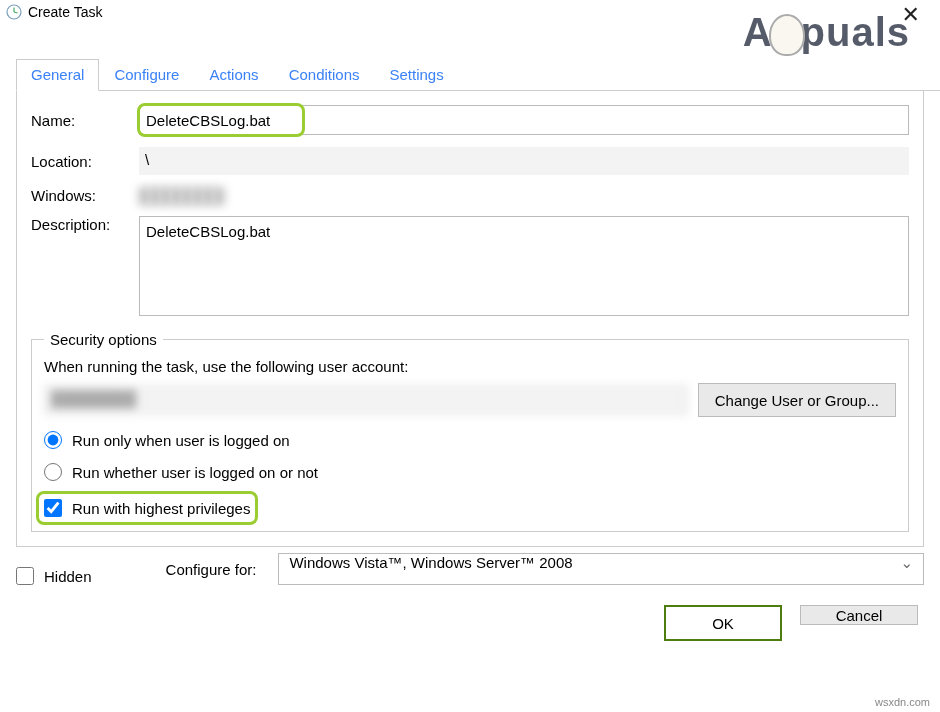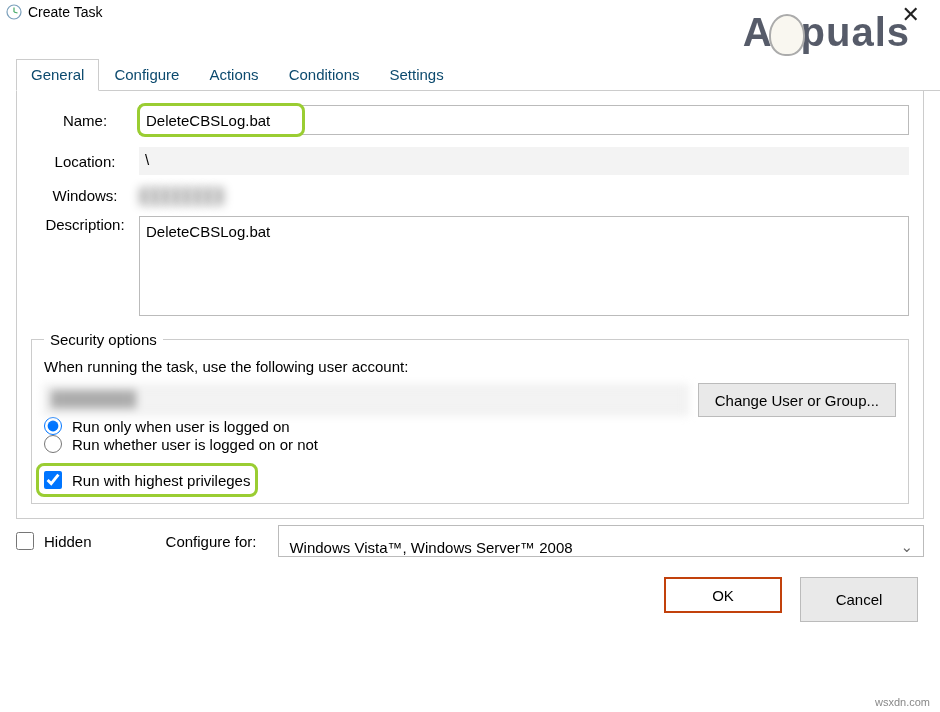--- a/index.html
+++ b/index.html
@@ -71,37 +71,37 @@
     margin: 30px 0 0 16px;
     border-bottom: 1px solid #ccc;
   }
   .tab {
     padding: 6px 14px 7px;
     border: 1px solid transparent;
     border-bottom: none;
     cursor: pointer;
     position: relative;
     top: 1px;
-    color: #0c4a6e;
+    color: #3b82f6;
   }
   .tab.active {
     border-color: #ccc;
     background: #fff;
     border-bottom: 1px solid #fff;
   }
 
   .panel {
     margin: 0 16px;
     border: 1px solid #ccc;
     border-top: none;
     padding: 14px 14px 0 14px;
   }
 
   .row { display: flex; align-items: center; margin-bottom: 12px; }
-  .row .lbl { width: 108px; text-align: center; }
+  .row .lbl { width: 108px; }
   .row .field { flex: 1; }
 
   input[type=text].tf {
     width: 100%;
     height: 30px;
     border: 1px solid #bbb;
     padding: 4px 6px;
     font: inherit;
   }
   .ro {
@@ -149,20 +149,21 @@
     background: #e9e9e9;
     border: 1px solid #bbb;
     padding: 0 16px;
     font: inherit;
     cursor: pointer;
   }
   .radio-row, .check-row {
     display: flex;
     align-items: center;
     gap: 10px;
+    margin-top: 14px;
   }
   .indent { margin-left: 32px; color: #888; }
   .indent input { accent-color: #888; }
   input[type=radio], input[type=checkbox] {
     width: 18px; height: 18px;
     margin:0;
   }
 
   .bottom-row {
     display: flex;
@@ -171,42 +172,42 @@
     padding: 6px 0 10px;
     gap: 22px;
   }
   .bottom-row .cfg-lbl { margin-left: 52px; }
   .select-like {
     flex: 1;
     height: 32px;
     border: 1px solid #bbb;
     background: #fff;
     display: flex;
-    align-items: flex-end;
+    align-items: flex-start;
     justify-content: space-between;
     padding: 0 10px;
     cursor: pointer;
   }
   .chev { color:#666; }
 
   .footer-buttons {
     display: flex;
     justify-content: flex-end;
     gap: 18px;
     padding: 10px 22px 14px 0;
   }
   button.ok {
     width: 118px; height: 36px;
-    border: 2px solid #c2410c;
+    border: 2px solid #4d7c0f;
     background: #fff;
     font: inherit;
     cursor: pointer;
   }
   button.cancel {
-    width: 118px; height: 45px;
+    width: 118px; height: 20px;
     border: 1px solid #bbb;
     background: #e9e9e9;
     font: inherit;
     cursor: pointer;
   }
 
   .blurred {
     color: transparent;
     text-shadow: 0 0 10px #bbb;
     user-select: none;

